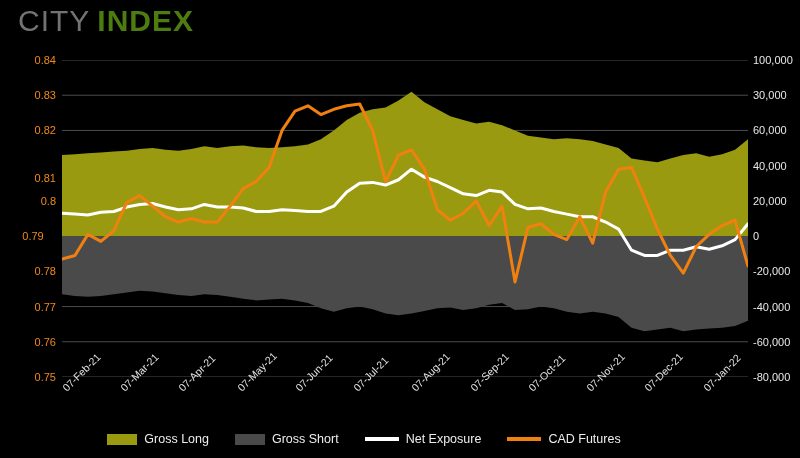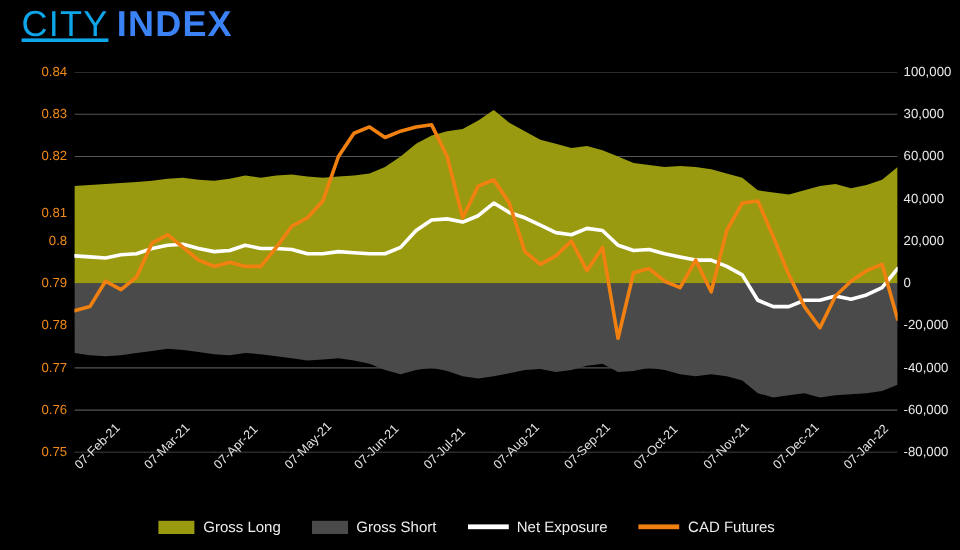--- a/index.html
+++ b/index.html
@@ -4,22 +4,22 @@
 <style>
   html,body{margin:0;padding:0;background:#000;}
   body{width:800px;height:458px;overflow:hidden;
        font-family:"Liberation Sans",sans-serif;background:#000;color:#fff;}
   #root{position:relative;width:800px;height:458px;background:#000;}
 
   
   #header{position:absolute;left:0;top:0;width:800px;height:46px;}
   #logo{position:absolute;left:18px;top:4px;font-size:30px;letter-spacing:1px;
         font-weight:400;white-space:nowrap;}
-  #logo .city{color:#0ea5e9;text-decoration:underline;}
-  #logo .index{color:#3b82f6;font-weight:700;margin-left:7px;}
+  #logo .city{color:#737373;}
+  #logo .index{color:#4d7c0f;font-weight:700;margin-left:7px;}
   #title{position:absolute;left:234px;top:10px;font-size:18.5px;font-weight:700;
          color:#ffffff;letter-spacing:.4px;white-space:nowrap;}
 
   
   #chart{position:absolute;left:0;top:46px;width:800px;height:412px;}
   #plot{position:absolute;left:62px;top:14px;width:686px;height:317px;}
   #plotsvg{position:absolute;left:0;top:0;}
 
   
   .ylabel{position:absolute;font-size:11px;color:#f08a18;text-align:right;
@@ -28,21 +28,21 @@
   .y2label{position:absolute;font-size:11px;color:#e8e8e8;text-align:center;
            left:0;line-height:10px;white-space:nowrap;}
   #yright{position:absolute;left:753px;top:14px;width:47px;height:317px;}
 
   #xaxis{position:absolute;left:62px;top:331px;width:686px;height:60px;}
   .xlabel{position:absolute;font-size:10.5px;color:#e2e2e2;white-space:nowrap;
           transform:rotate(-45deg);transform-origin:right top;text-align:right;}
 
   
   #legend{position:absolute;left:0;top:425px;width:728px;height:28px;
-          display:flex;align-items:center;justify-content:center;gap:26px;padding-left:25px;}
+          display:flex;align-items:center;justify-content:center;gap:26px;}
   .lg{display:flex;align-items:center;gap:7px;}
   .lg .sw{width:30px;height:11px;display:block;}
   .lg .ln{width:34px;height:4px;display:block;}
   .lg .tx{font-size:12.5px;color:#ededed;white-space:nowrap;}
 </style>
 </head>
 <body>
 
 <div id="root">
 
@@ -51,21 +51,21 @@
       <span class="city">CITY</span><span class="index">INDEX</span>
     </div>
   </div>
 
   <div id="chart">
     <div id="yleft">
         <div class="ylabel" style="top: 312px;">0.75</div>
         <div class="ylabel" style="top: 276.778px;">0.76</div>
         <div class="ylabel" style="top: 241.556px;">0.77</div>
         <div class="ylabel" style="top: 206.333px;">0.78</div>
-        <div class="ylabel" style="top: 171.111px;">0.79</div>
+        <div class="ylabel" style="top: 171.111px; text-align: center;">0.79</div>
         <div class="ylabel" style="top: 135.889px;">0.8</div>
         <div class="ylabel" style="top: 113px;">0.81</div>
         <div class="ylabel" style="top: 65.4444px;">0.82</div>
         <div class="ylabel" style="top: 30.2222px;">0.83</div>
         <div class="ylabel" style="top: -5px;">0.84</div>
       </div>
     <div id="yright">
         <div class="y2label" style="top: 312px;">-80,000</div>
         <div class="y2label" style="top: 276.778px;">-60,000</div>
         <div class="y2label" style="top: 241.556px;">-40,000</div>

